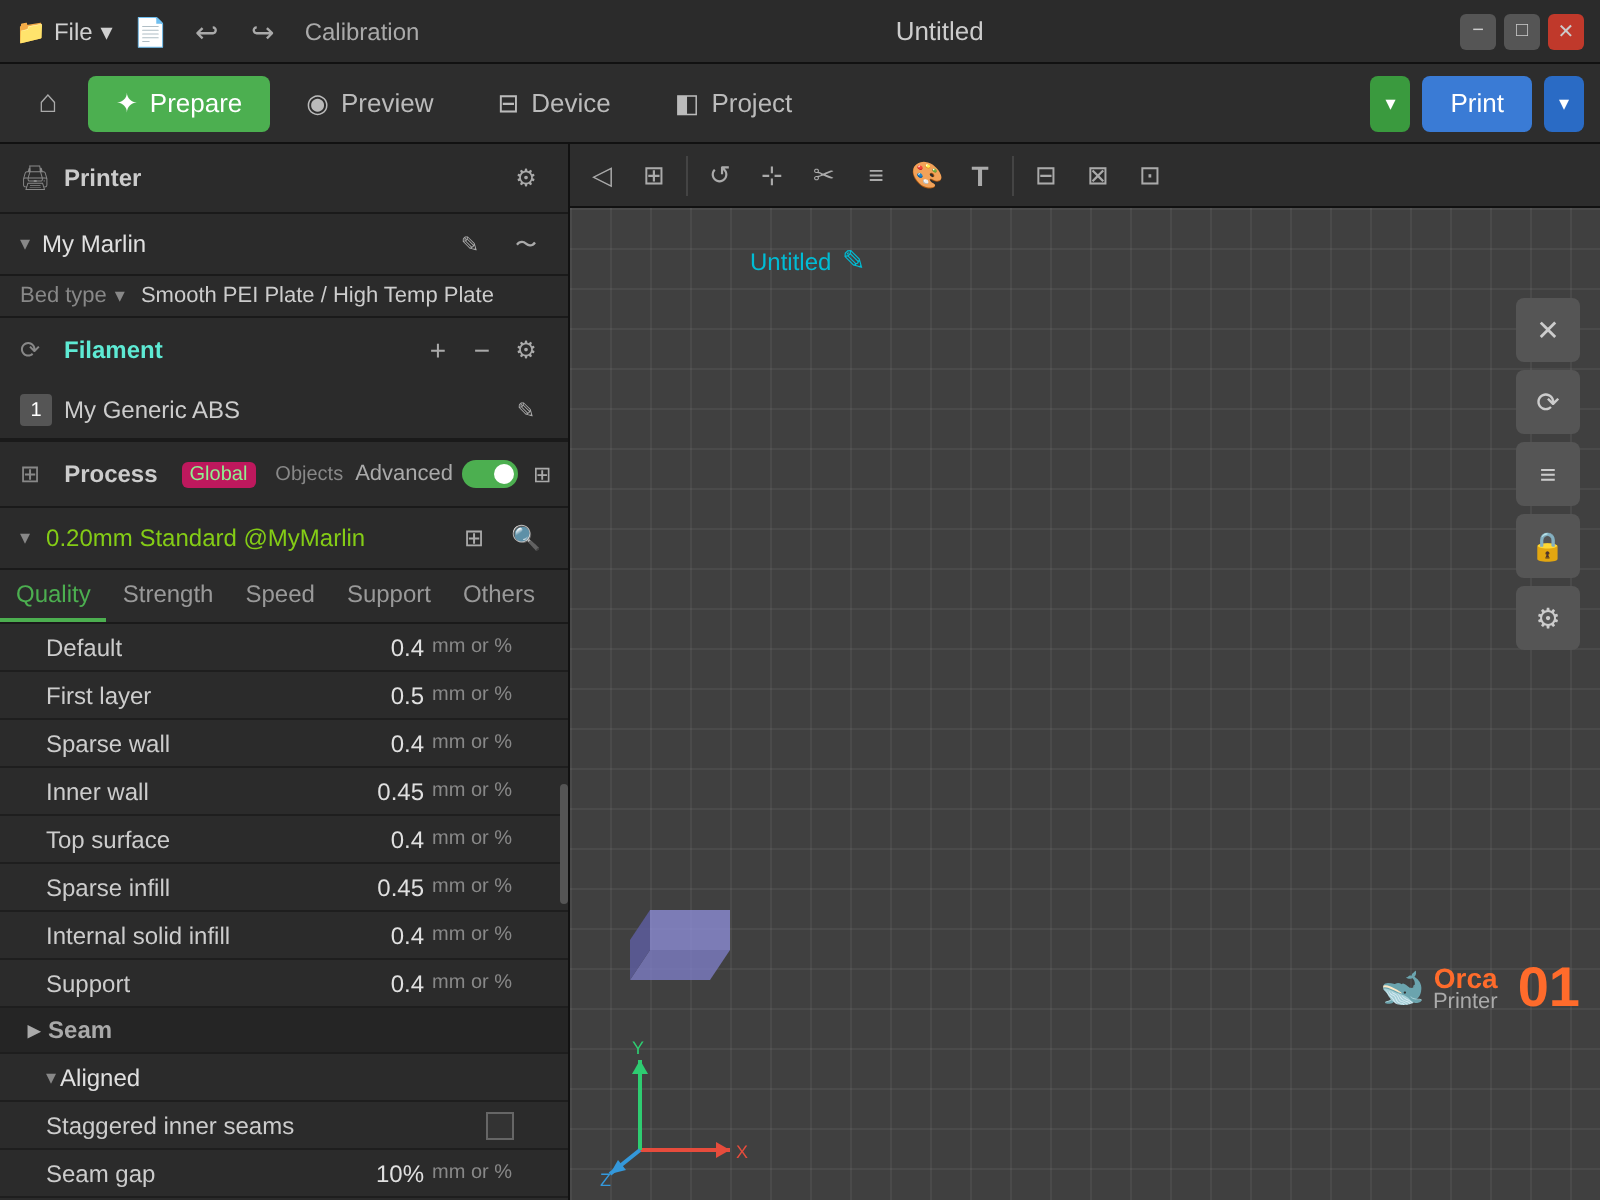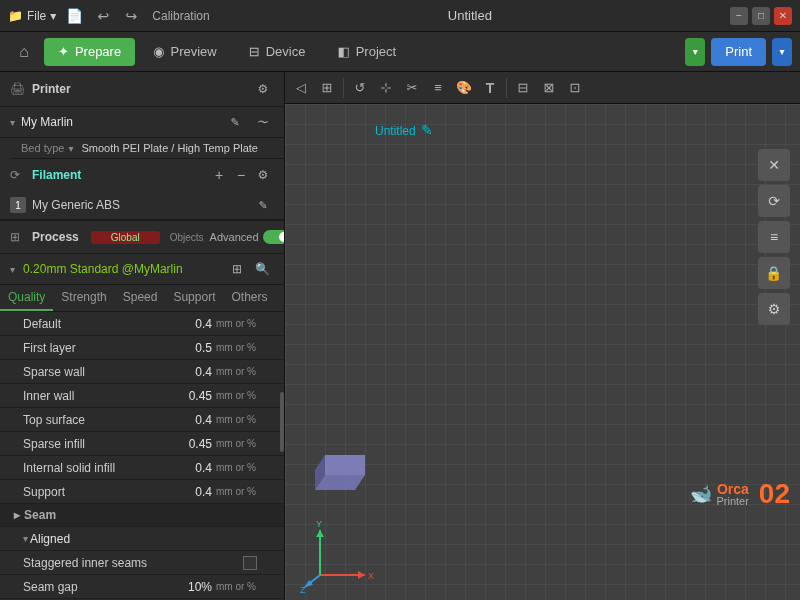--- a/index.html
+++ b/index.html
@@ -196,21 +196,20 @@
       color: #e0e0e0;
       flex: 1;
     }
 
     .bed-type-row {
       display: flex;
       align-items: flex-end;
       padding: 4px 10px;
       border-bottom: 1px solid #1a1a1a;
       gap: 4px;
-      margin-left: 11px;
     }
     .bed-type-label {
       font-size: 11px;
       color: #888;
       white-space: nowrap;
     }
     .bed-type-value {
       font-size: 11px;
       color: #ccc;
       flex: 1;
@@ -262,24 +261,24 @@
       border-top: 1px solid #1a1a1a;
       border-bottom: 1px solid #1a1a1a;
       gap: 6px;
     }
     .process-title {
       font-size: 12px;
       font-weight: 600;
       color: #ccc;
     }
     .badge-global {
-      background: #7f1d1d;
+      background: #be185d;
       color: #90ee90;
       font-size: 10px;
-      padding: 1px 20px;
+      padding: 1px 4px;
       border-radius: 3px;
     }
     .badge-objects {
       background: transparent;
       color: #888;
       font-size: 10px;
     }
     .advanced-toggle {
       margin-left: auto;
       display: flex;
@@ -726,21 +725,21 @@
       <div class="orca-logo">
         <div class="orca-logo-text">
           <div style="display:flex;align-items:center;gap:4px;">
             <span style="font-size:18px;">🐋</span>
             <div>
               <div style="font-size:14px;font-weight:bold;color:#ff6b2b;line-height:1;">Orca</div>
               <div style="font-size:11px;color:#aaa;line-height:1;">Printer</div>
             </div>
           </div>
         </div>
-        <div style="font-size:28px;font-weight:bold;color:#ff6b2b;margin-left:6px;">02</div>
+        <div style="font-size:28px;font-weight:bold;color:#ff6b2b;margin-left:6px;">01</div>
       </div>
 
       <div style="position:absolute;bottom:95px;left:20px;width:72px;height:60px;">
         <svg width="72" height="60" viewBox="0 0 72 60">
           <polygon points="10,45 50,45 60,30 20,30" fill="#8080cc" opacity="0.75"></polygon>
           <polygon points="10,45 20,30 20,10 10,25" fill="#6060aa" opacity="0.75"></polygon>
           <polygon points="20,10 60,10 60,30 20,30" fill="#9090dd" opacity="0.75"></polygon>
         </svg>
       </div>
 

